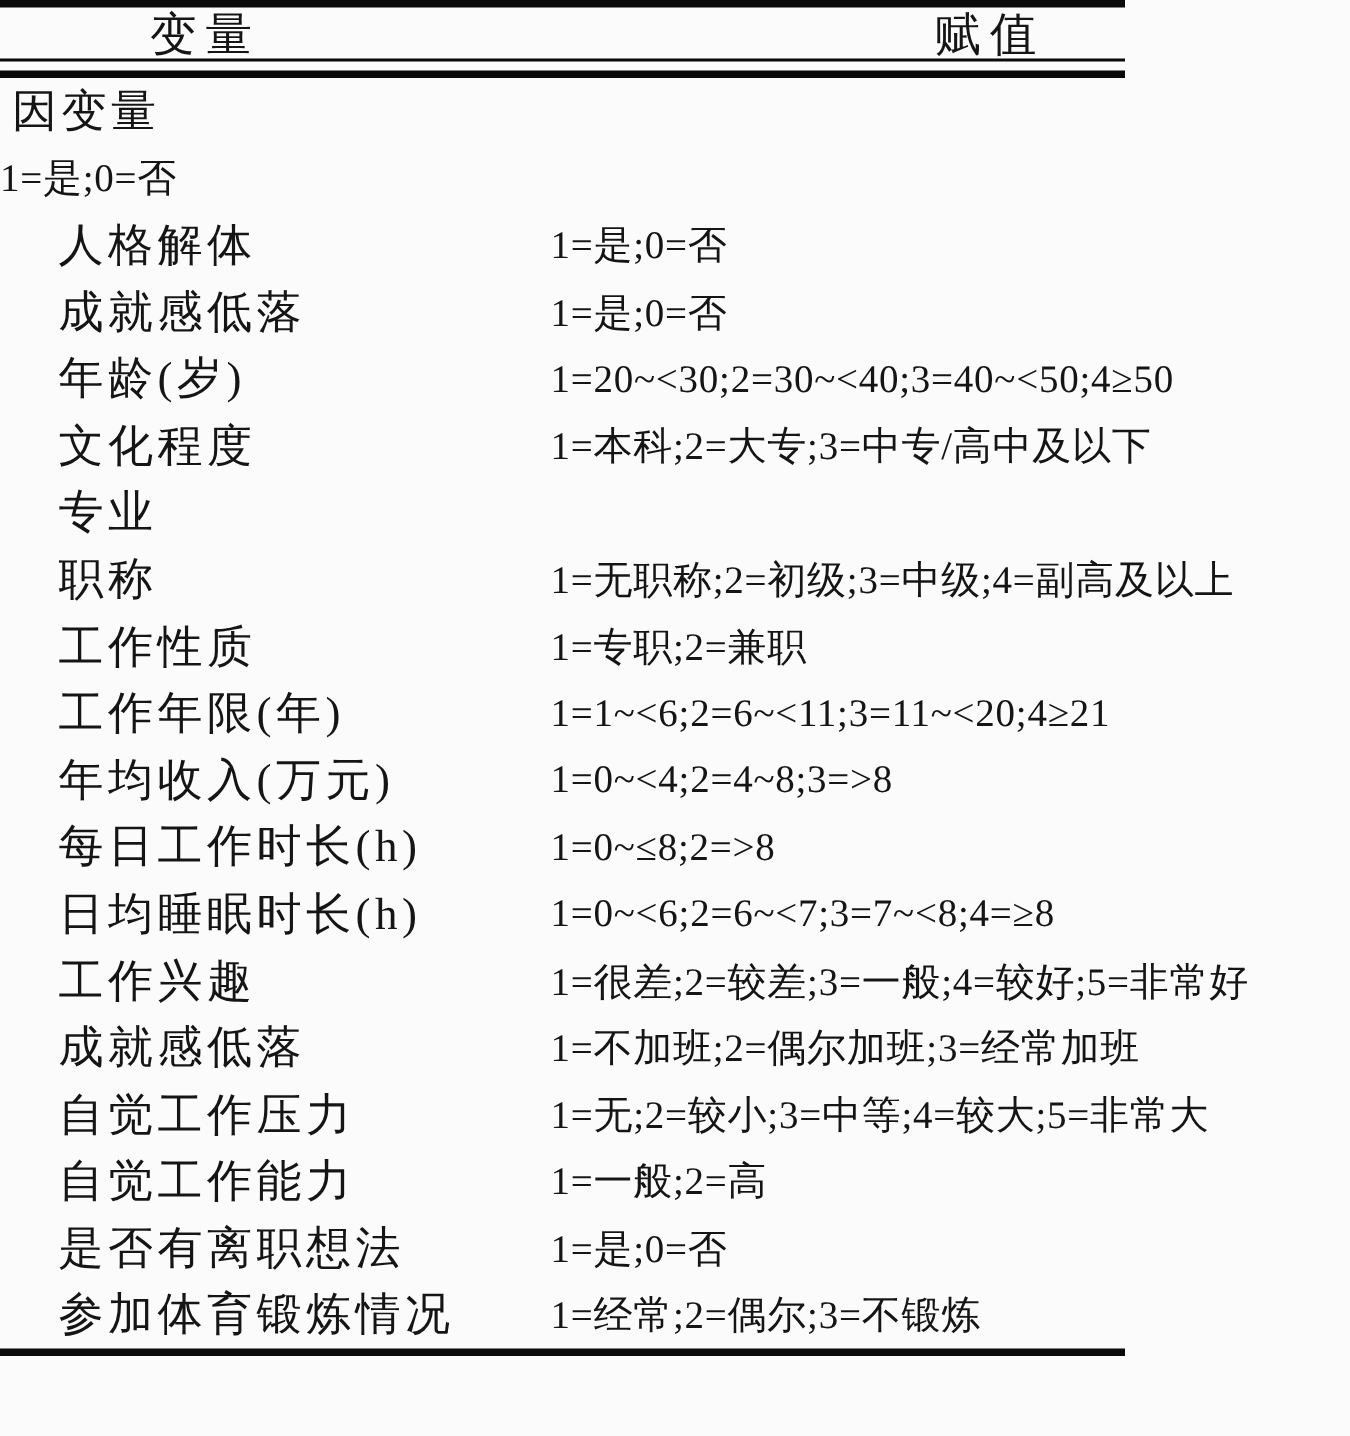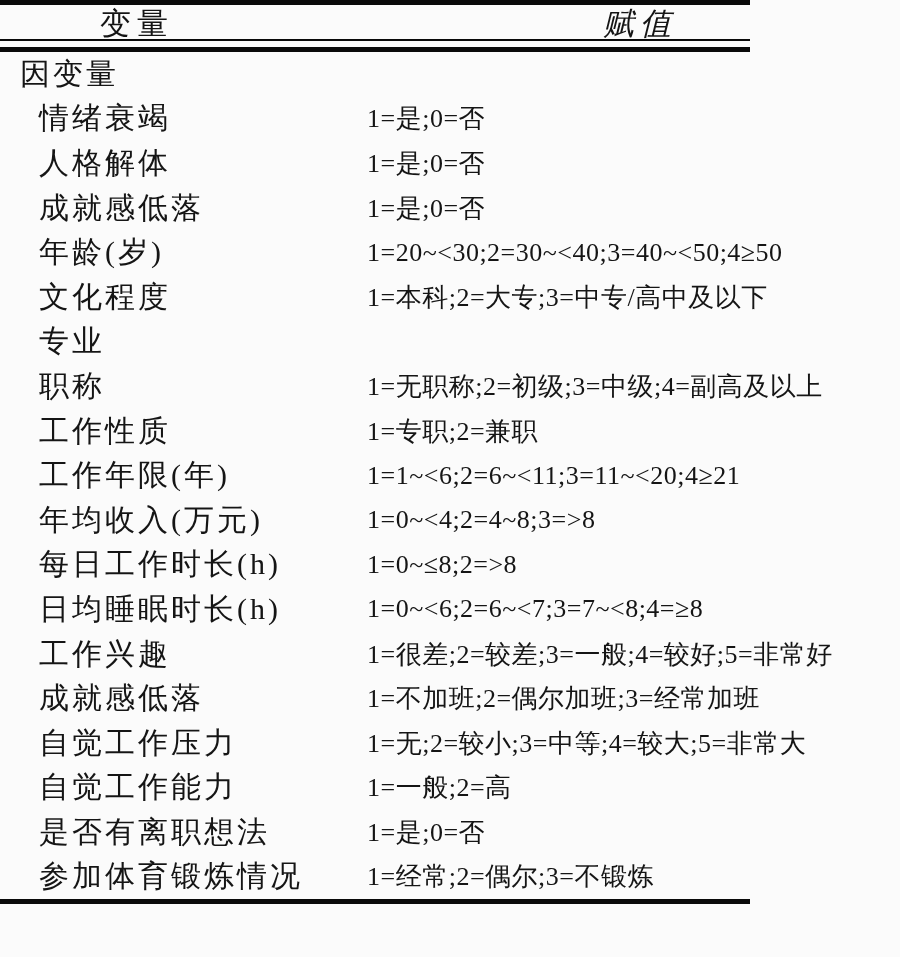--- a/index.html
+++ b/index.html
@@ -37,39 +37,39 @@
     position: absolute;
     top: 50%;
     transform: translate(-50%, -50%);
     font-size: 31px;
     letter-spacing: 6px;
     white-space: nowrap;
     line-height: 1;
     padding-top: 2px;
   }
   .header-var { left: 137px; }
-  .header-val { left: 640px; font-style: italic; }
+  .header-val { left: 660px; }
   .tbody { width: 900px; }
   .row {
     height: 44.6px;
     display: flex;
     align-items: center;
     white-space: nowrap;
   }
   .row .label {
     flex: 0 0 auto;
     box-sizing: border-box;
     width: 367px;
     padding-left: 39px;
     font-size: 30px;
     letter-spacing: 3px;
     overflow: hidden;
   }
   .row.section .label {
-    padding-left: 20px;
+    padding-left: 8px;
   }
   .row .value {
     flex: 1 1 auto;
     font-size: 26px;
     letter-spacing: 0.5px;
   }
 </style>
 </head>
 <body>
 
@@ -83,21 +83,20 @@
 
   <div class="rule rule-thin"></div>
   <div class="rule-gap"></div>
   <div class="rule rule-mid"></div>
 
   <div class="tbody">
       <div class="row section">
         <span class="label">因变量</span>
       </div>
       <div class="row">
-        <span class="label">情绪衰竭</span>
         <span class="value">1=是;0=否</span>
       </div>
       <div class="row">
         <span class="label">人格解体</span>
         <span class="value">1=是;0=否</span>
       </div>
       <div class="row">
         <span class="label">成就感低落</span>
         <span class="value">1=是;0=否</span>
       </div>

